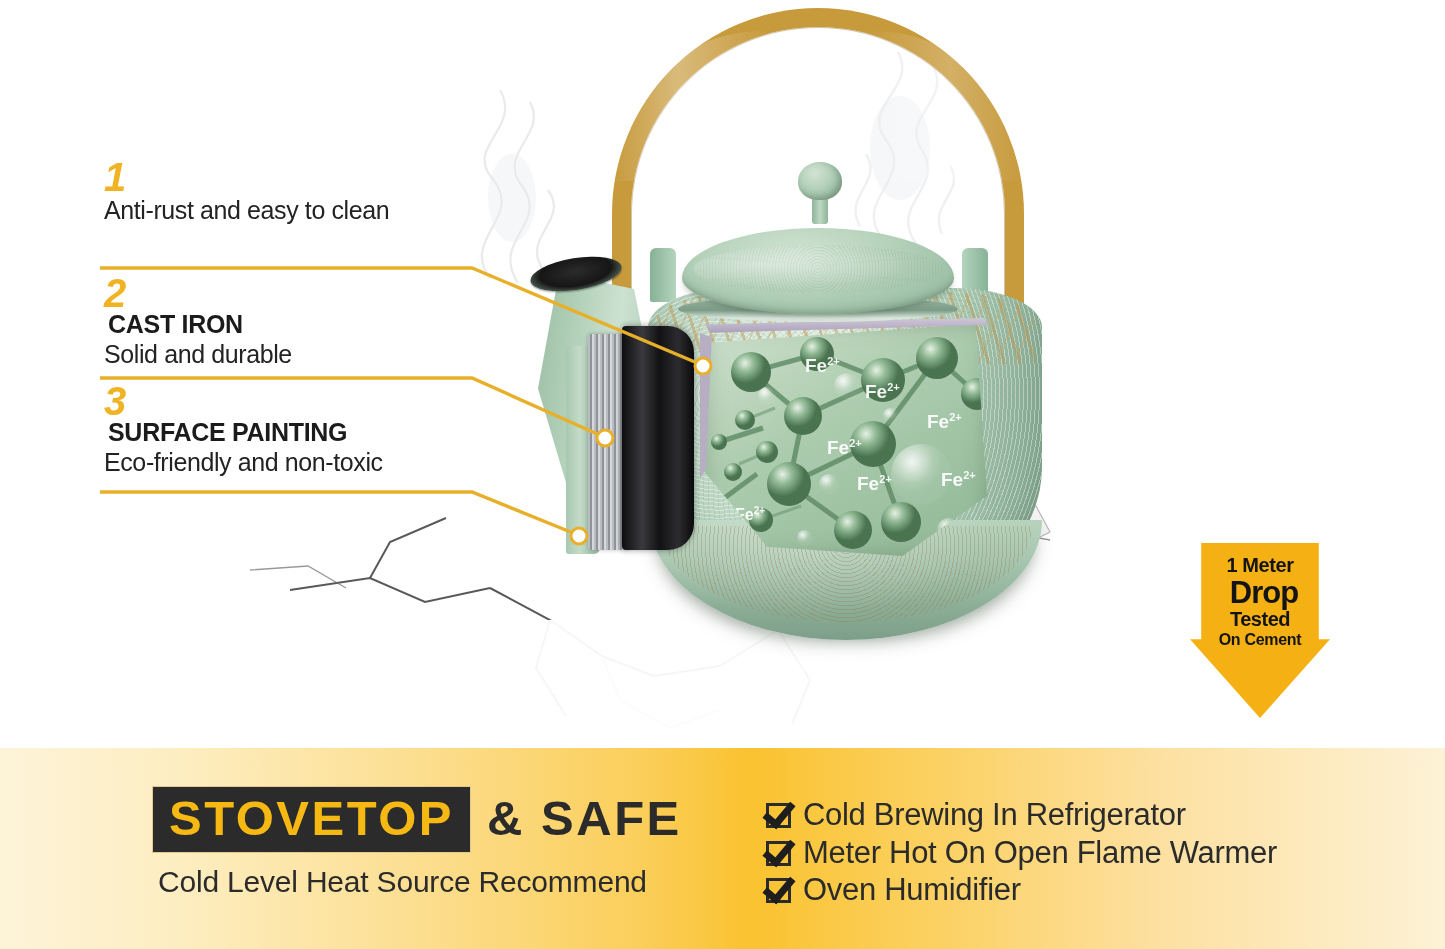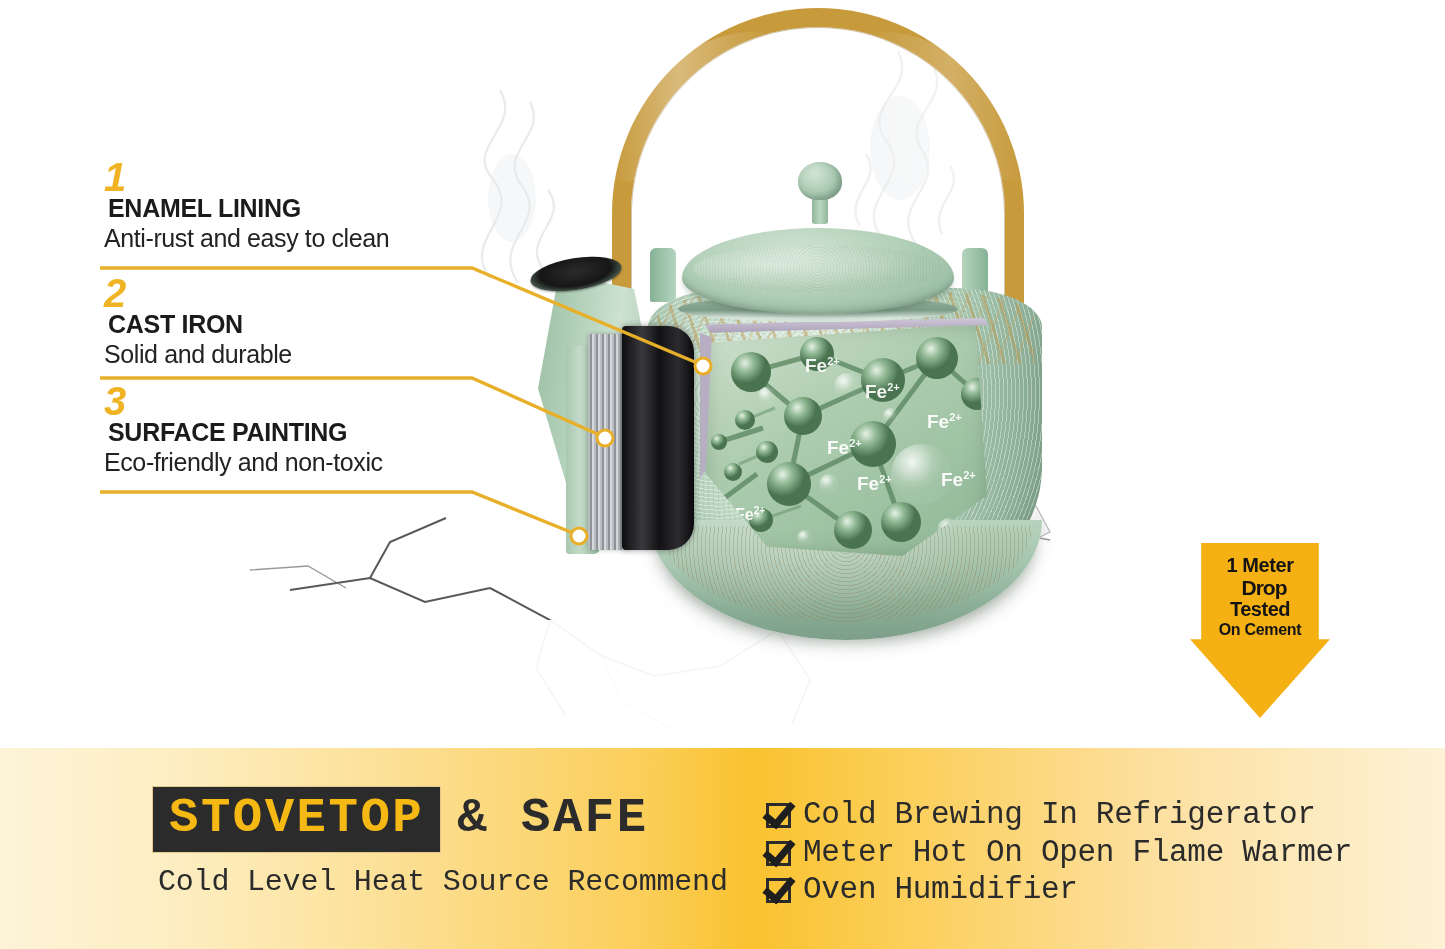--- a/index.html
+++ b/index.html
@@ -200,31 +200,30 @@
     position:absolute; inset:0;
     background:#f5b113;
     clip-path:polygon(8% 0%, 92% 0%, 92% 55%, 100% 55%, 50% 100%, 0% 55%, 8% 55%);
   }
   .drop-text {
     position:absolute; left:0; top:0; width:140px; height:120px;
     display:flex; flex-direction:column; align-items:center; justify-content:flex-start;
     padding-top:12px; color:#141414; text-align:left;
   }
   .dt1 { font-size:20px; font-weight:bold; line-height:1.05; letter-spacing:-0.4px; }
-  .dt2 { font-size:21px; font-weight:bold; line-height:1.0; letter-spacing:-1px; margin-top:1px;margin-left:8px; }
+  .dt2 { font-size:31px; font-weight:bold; line-height:1.0; letter-spacing:-1px; margin-top:1px;margin-left:8px; }
   .dt3 { font-size:20px; font-weight:bold; line-height:1.05; letter-spacing:-0.5px; margin-top:1px; }
   .dt4 { font-size:16px; font-weight:bold; line-height:1.05; letter-spacing:-0.3px; margin-top:2px; }
 
   
   .banner {
     position:absolute; left:0; top:748px; width:1445px; height:201px; z-index:50;
     background:linear-gradient(90deg,
       #fdf3d8 0%, #fdeec2 12%, #fcdf93 28%, #fbcf5c 44%,
       #f9c22f 52%, #fbce57 62%, #fde0a0 80%, #fdf2d6 100%);
-    font-family:Liberation Mono, monospace;
   }
   .banner-inner { position:absolute; inset:0; }
 
   .stovetop-wrap { position:absolute; left:152px; top:38px; }
   .stovetop-row { display:flex; align-items:baseline; }
   .stovetop-box {
     background:#2b2b2b; color:#f6b913;
     font-size:49px; font-weight:bold; letter-spacing:2.5px;
     padding:7px 16px 9px 16px; line-height:1.0;
     border:1px solid #e3c98e;
@@ -416,21 +415,20 @@
       <circle cx="703" cy="366" r="8"></circle>
       <circle cx="605" cy="438" r="8"></circle>
       <circle cx="579" cy="536" r="8"></circle>
     </g>
   </svg>
 
   <div class="callouts">
 
     <div class="callout co1">
       <span class="co-num">1</span>
-      <div class="co-title">ENAMEL LINING</div>
       <div class="co-sub">Anti-rust and easy to clean</div>
     </div>
 
     <div class="callout co2">
       <span class="co-num">2</span>
       <div class="co-title">CAST IRON</div>
       <div class="co-sub">Solid and durable</div>
     </div>
 
     <div class="callout co3">

